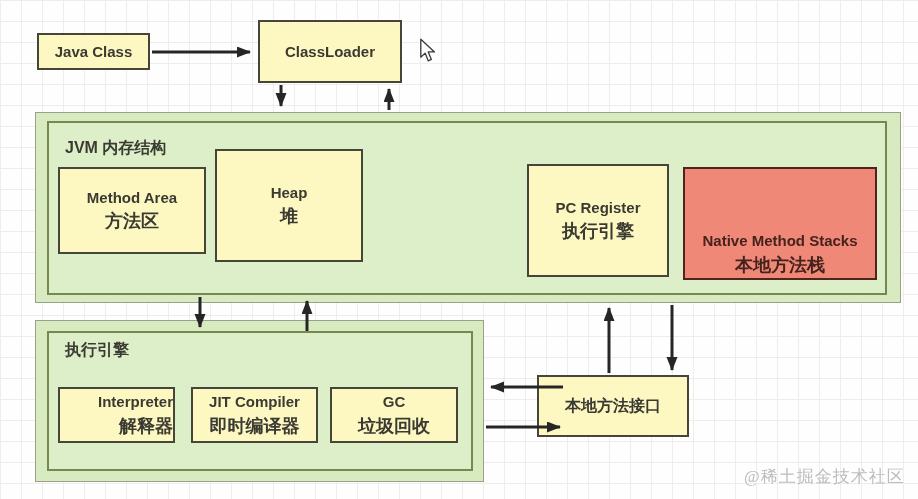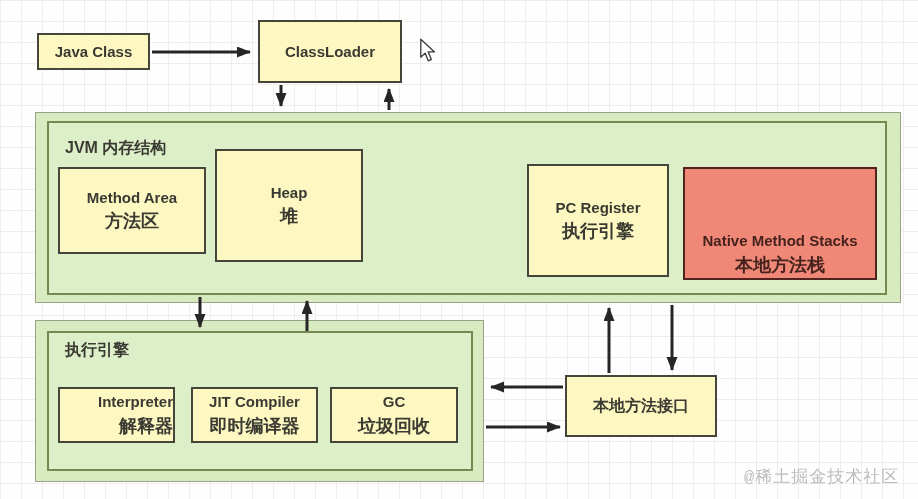--- a/index.html
+++ b/index.html
@@ -37,21 +37,21 @@
   .mb4{left:683px;top:167px;width:194px;height:113px;}
   
   .eb0{left:58px;top:387px;width:117px;height:56px;align-items:flex-end;}
   .eb1{left:191px;top:387px;width:127px;height:56px;justify-content:center;}
   .eb2{left:330px;top:387px;width:128px;height:56px;}
   .eb0 .en,.eb1 .en,.eb2 .en{font-size:15px;}
   .arrows{position:absolute;left:0;top:0;width:918px;height:499px;pointer-events:none;}
   .watermark{
     position:absolute;left:744px;top:465px;width:170px;
     color:#bcbcbc;font-size:17px;letter-spacing:1px;white-space:nowrap;
-    font-family:Liberation Mono, monospace;
+    font-family:Liberation Serif, serif;
   }
   .cursor{position:absolute;left:419px;top:38px;width:18px;height:24px;}
 </style>
 </head>
 <body>
 
 <div class="canvas">
 
   <div class="node" style="left:37px;top:33px;width:113px;height:37px;">
     <span class="en">Java Class</span>
@@ -92,21 +92,21 @@
   </div>
   <div class="node eb1">
     <span class="en">JIT Compiler</span>
     <span class="zh">即时编译器</span>
   </div>
   <div class="node eb2">
     <span class="en">GC</span>
     <span class="zh">垃圾回收</span>
   </div>
 
-  <div class="node" style="left:565px;top:375px;width:152px;height:62px;font-size:16px;">
+  <div class="node" style="left:537px;top:375px;width:152px;height:62px;font-size:16px;">
     <span class="en">本地方法接口</span>
   </div>
 
   <svg class="arrows" viewBox="0 0 918 499">
     <defs>
       <marker id="ah" markerUnits="userSpaceOnUse" markerWidth="15" markerHeight="12" refX="13" refY="5.5" orient="auto">
         <path d="M0,0 L14,5.5 L0,11 Z" fill="#262626"></path>
       </marker>
     </defs>
     <g stroke="#262626" stroke-width="3" fill="none">

